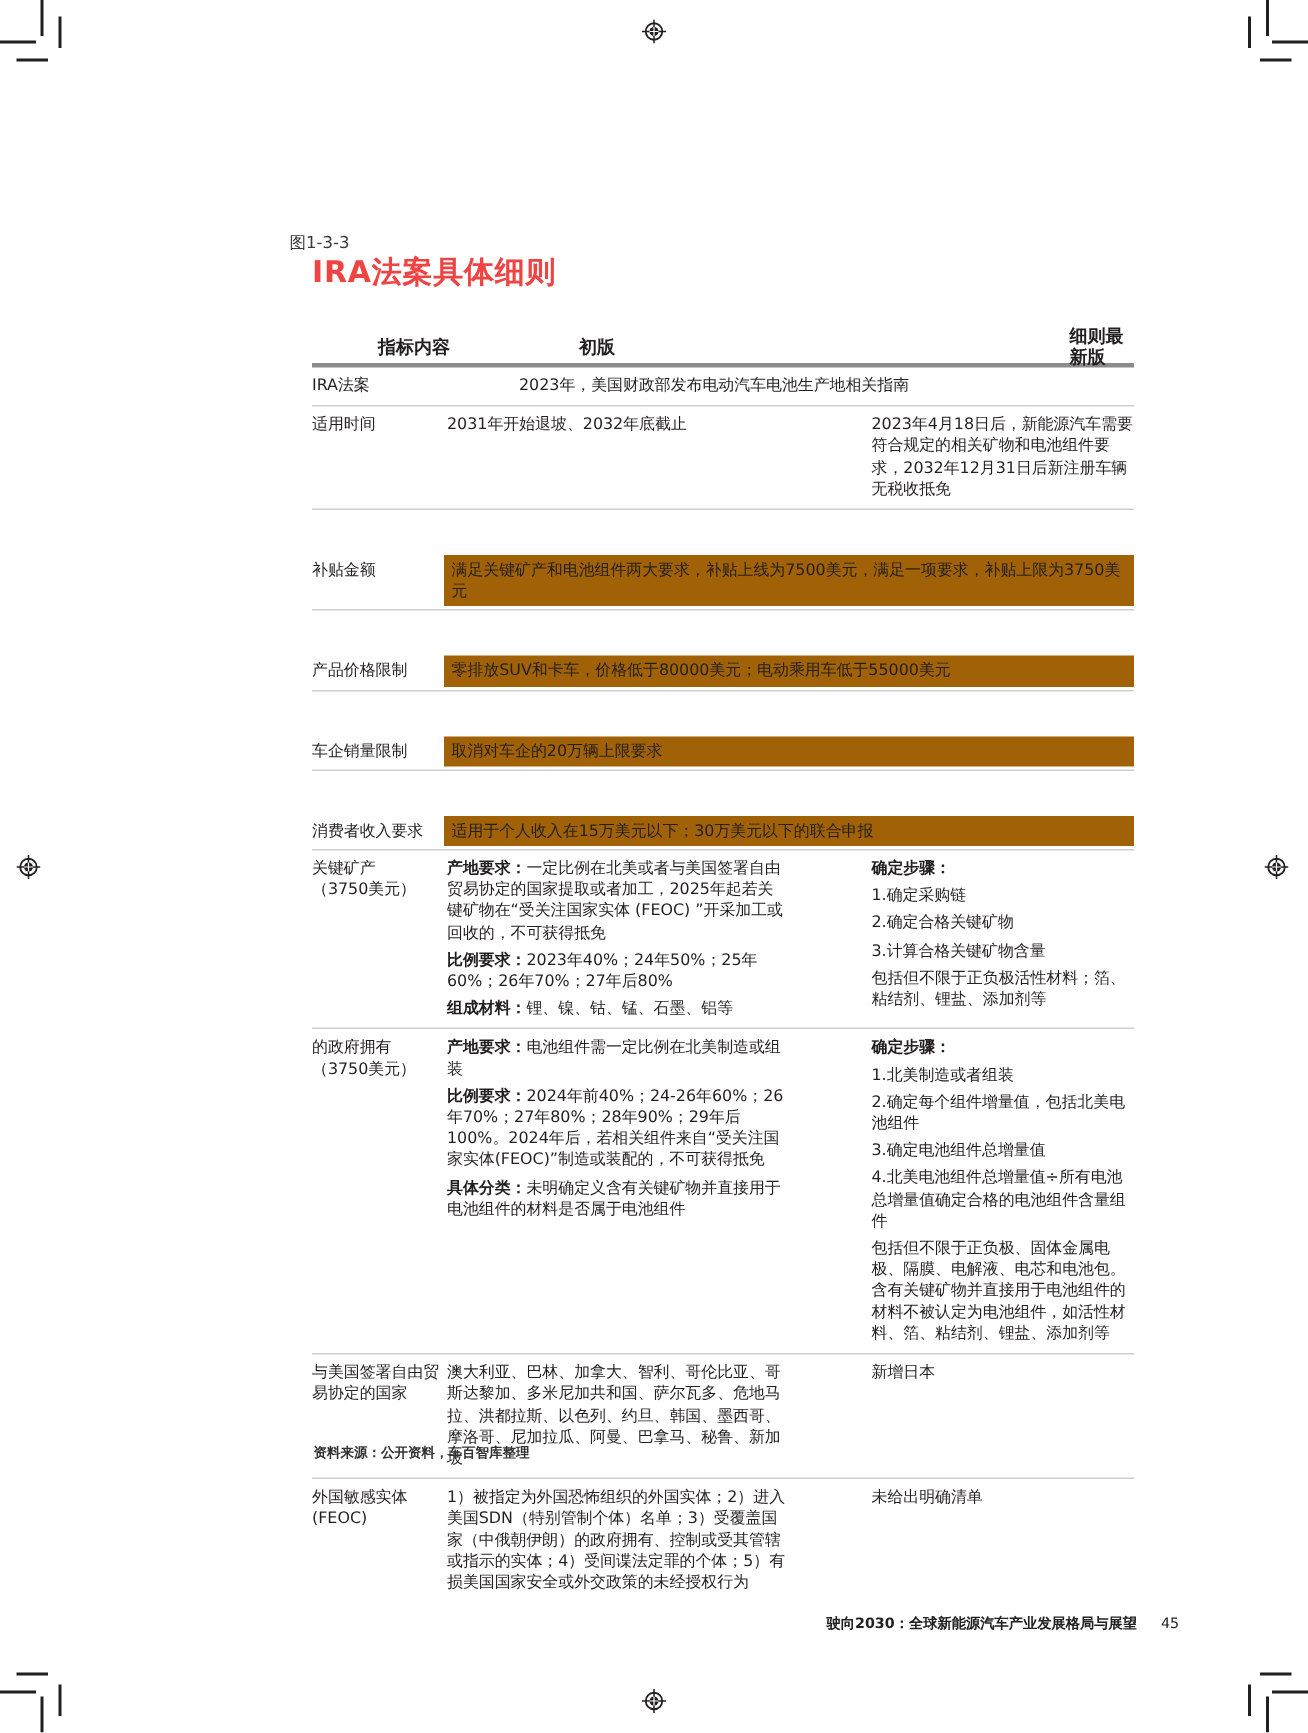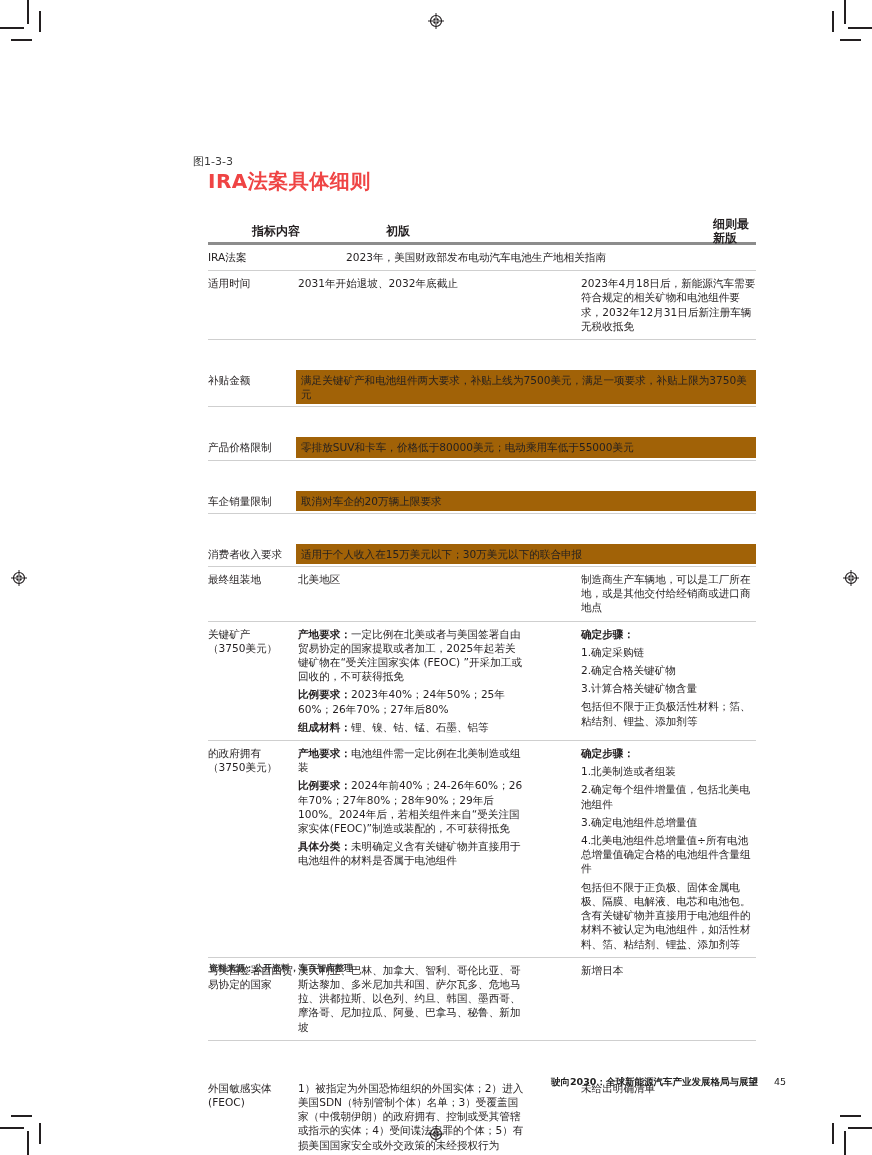--- a/index.html
+++ b/index.html
@@ -135,25 +135,20 @@
   <div class="row merged">
     <div class="c1">车企销量限制</div>
     <div class="merged-cell">取消对车企的20万辆上限要求</div>
   </div>
 
   <div class="row merged">
     <div class="c1">消费者收入要求</div>
     <div class="merged-cell">适用于个人收入在15万美元以下；30万美元以下的联合申报</div>
   </div>
 
-  <div class="row">
-    <div class="c1">最终组装地</div>
-    <div class="c2">北美地区</div>
-    <div class="c3">制造商生产车辆地，可以是工厂所在地，或是其他交付给经销商或进口商地点</div>
-  </div>
 
   <div class="row">
     <div class="c1">
       <div>关键矿产</div>
       <div>（3750美元）</div>
     </div>
     <div class="c2">
       <div class="para"><span class="lbl">产地要求：</span><span>一定比例在北美或者与美国签署自由贸易协定的国家提取或者加工，2025年起若关键矿物在“受关注国家实体 (FEOC) ”开采加工或回收的，不可获得抵免</span></div>
       <div class="para"><span class="lbl">比例要求：</span><span>2023年40%；24年50%；25年60%；26年70%；27年后80%</span></div>
       <div class="para"><span class="lbl">组成材料：</span><span>锂、镍、钴、锰、石墨、铝等</span></div>
@@ -186,21 +181,21 @@
       <div class="step">包括但不限于正负极、固体金属电极、隔膜、电解液、电芯和电池包。含有关键矿物并直接用于电池组件的材料不被认定为电池组件，如活性材料、箔、粘结剂、锂盐、添加剂等</div>
     </div>
   </div>
 
   <div class="row">
     <div class="c1">与美国签署自由贸易协定的国家</div>
     <div class="c2">澳大利亚、巴林、加拿大、智利、哥伦比亚、哥斯达黎加、多米尼加共和国、萨尔瓦多、危地马拉、洪都拉斯、以色列、约旦、韩国、墨西哥、摩洛哥、尼加拉瓜、阿曼、巴拿马、秘鲁、新加坡</div>
     <div class="c3">新增日本</div>
   </div>
 
-  <div class="row" style="border-bottom:none;margin-top:35px;">
+  <div class="row" style="border-bottom:none;">
     <div class="c1">外国敏感实体 (FEOC)</div>
     <div class="c2">1）被指定为外国恐怖组织的外国实体；2）进入美国SDN（特别管制个体）名单；3）受覆盖国家（中俄朝伊朗）的政府拥有、控制或受其管辖或指示的实体；4）受间谍法定罪的个体；5）有损美国国家安全或外交政策的未经授权行为</div>
     <div class="c3">未给出明确清单</div>
   </div>
 </div>
 
 <div class="source">资料来源：公开资料，车百智库整理</div>
 
 <div class="footer">
   <span class="title">驶向2030：全球新能源汽车产业发展格局与展望</span><span class="pg">45</span>

